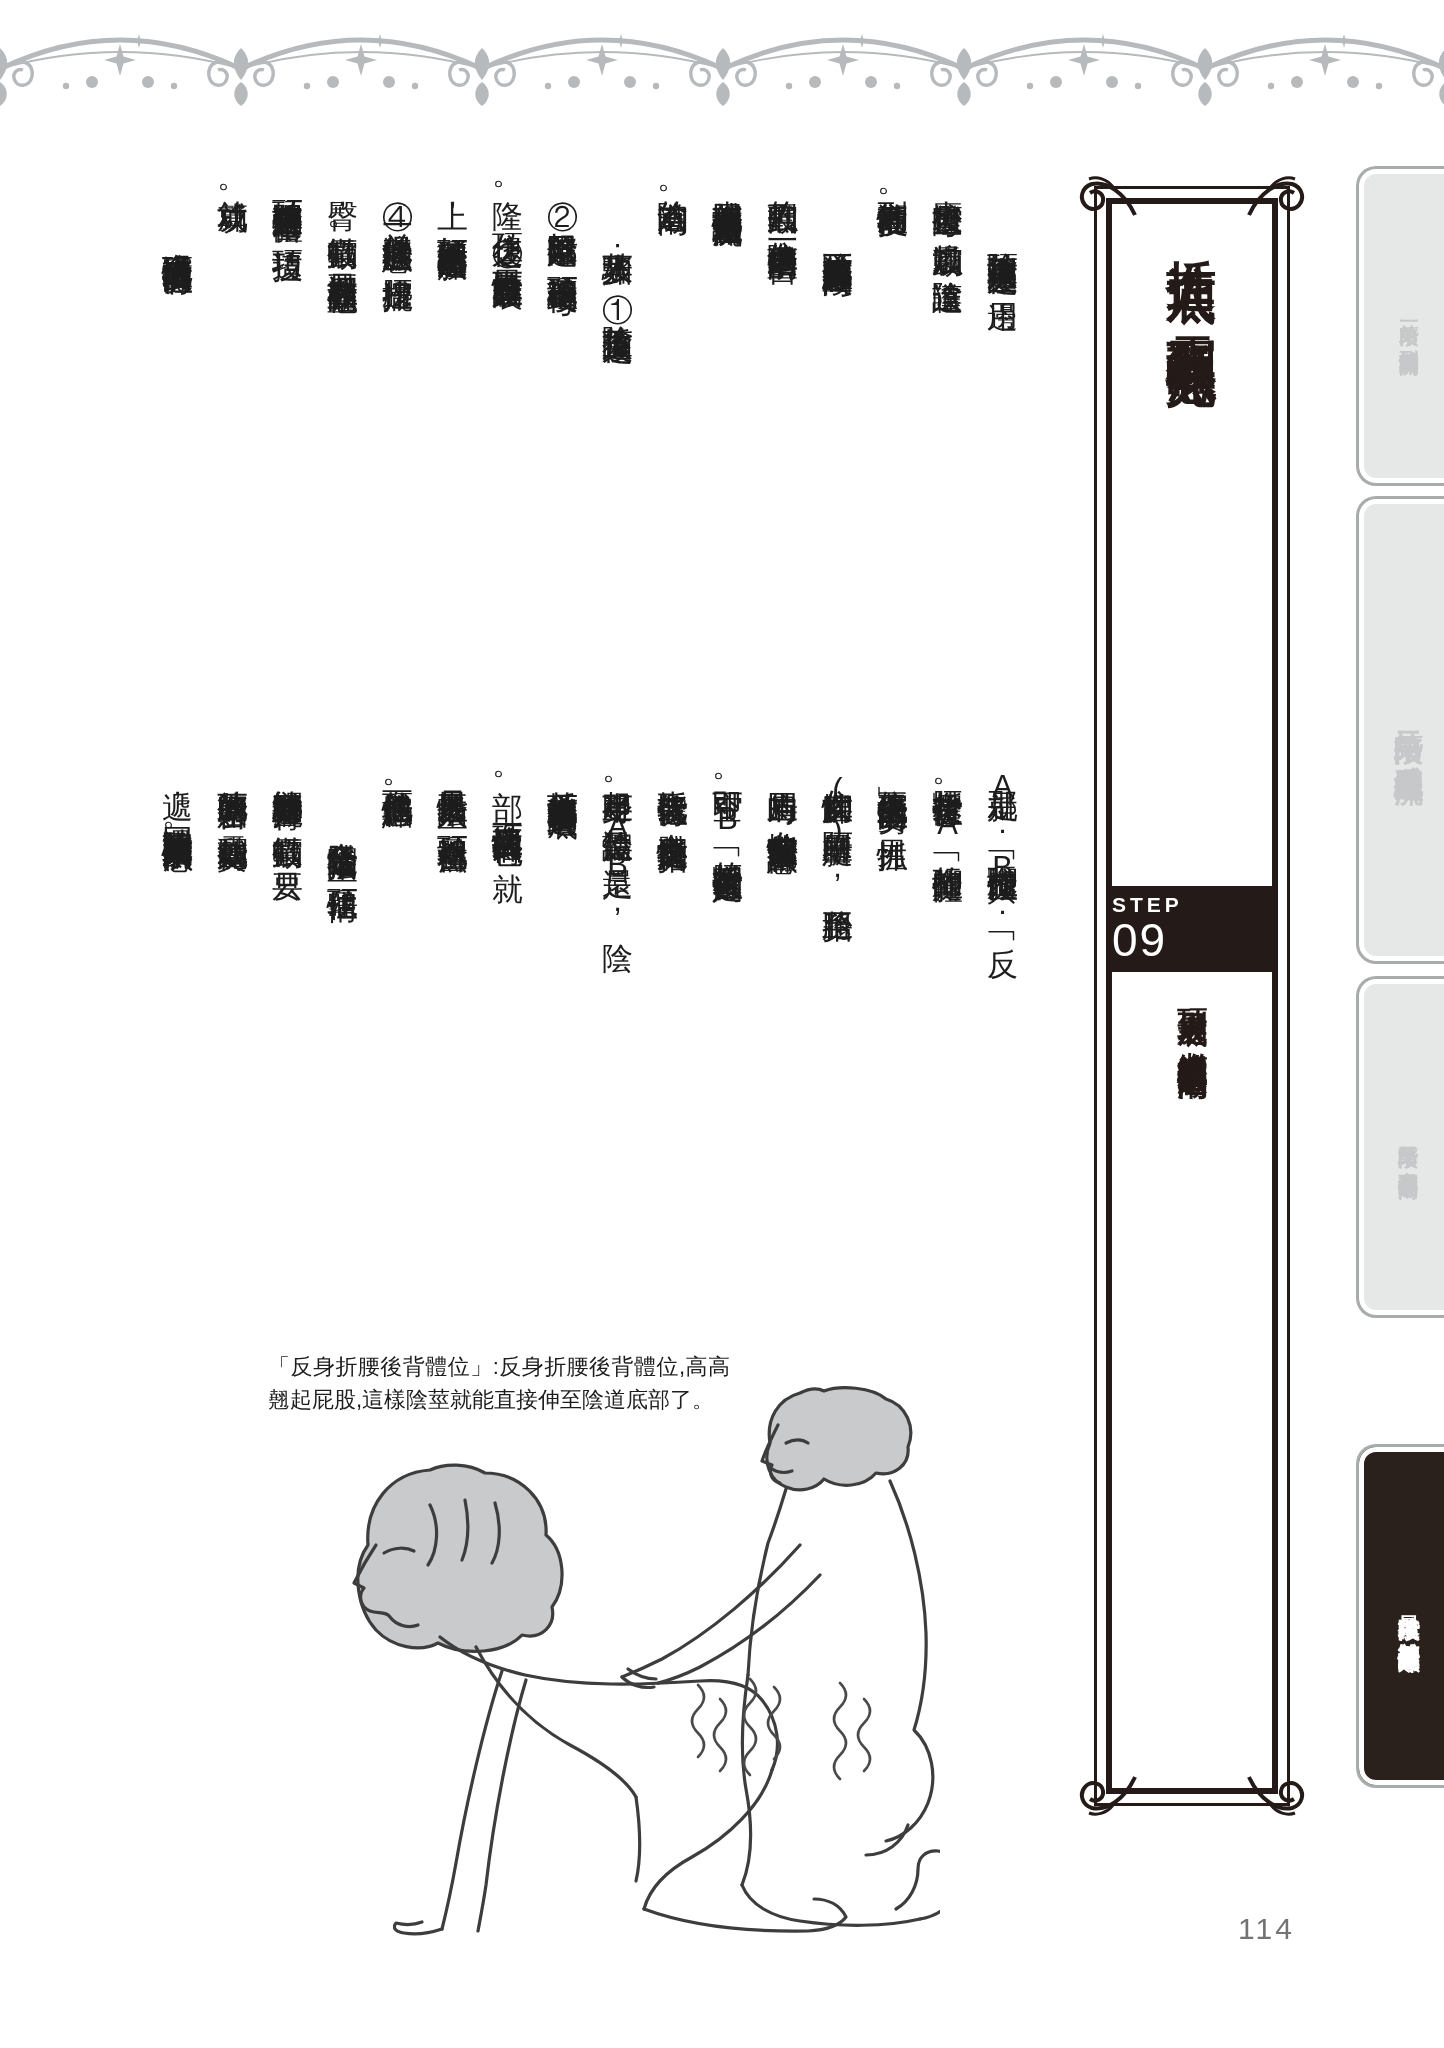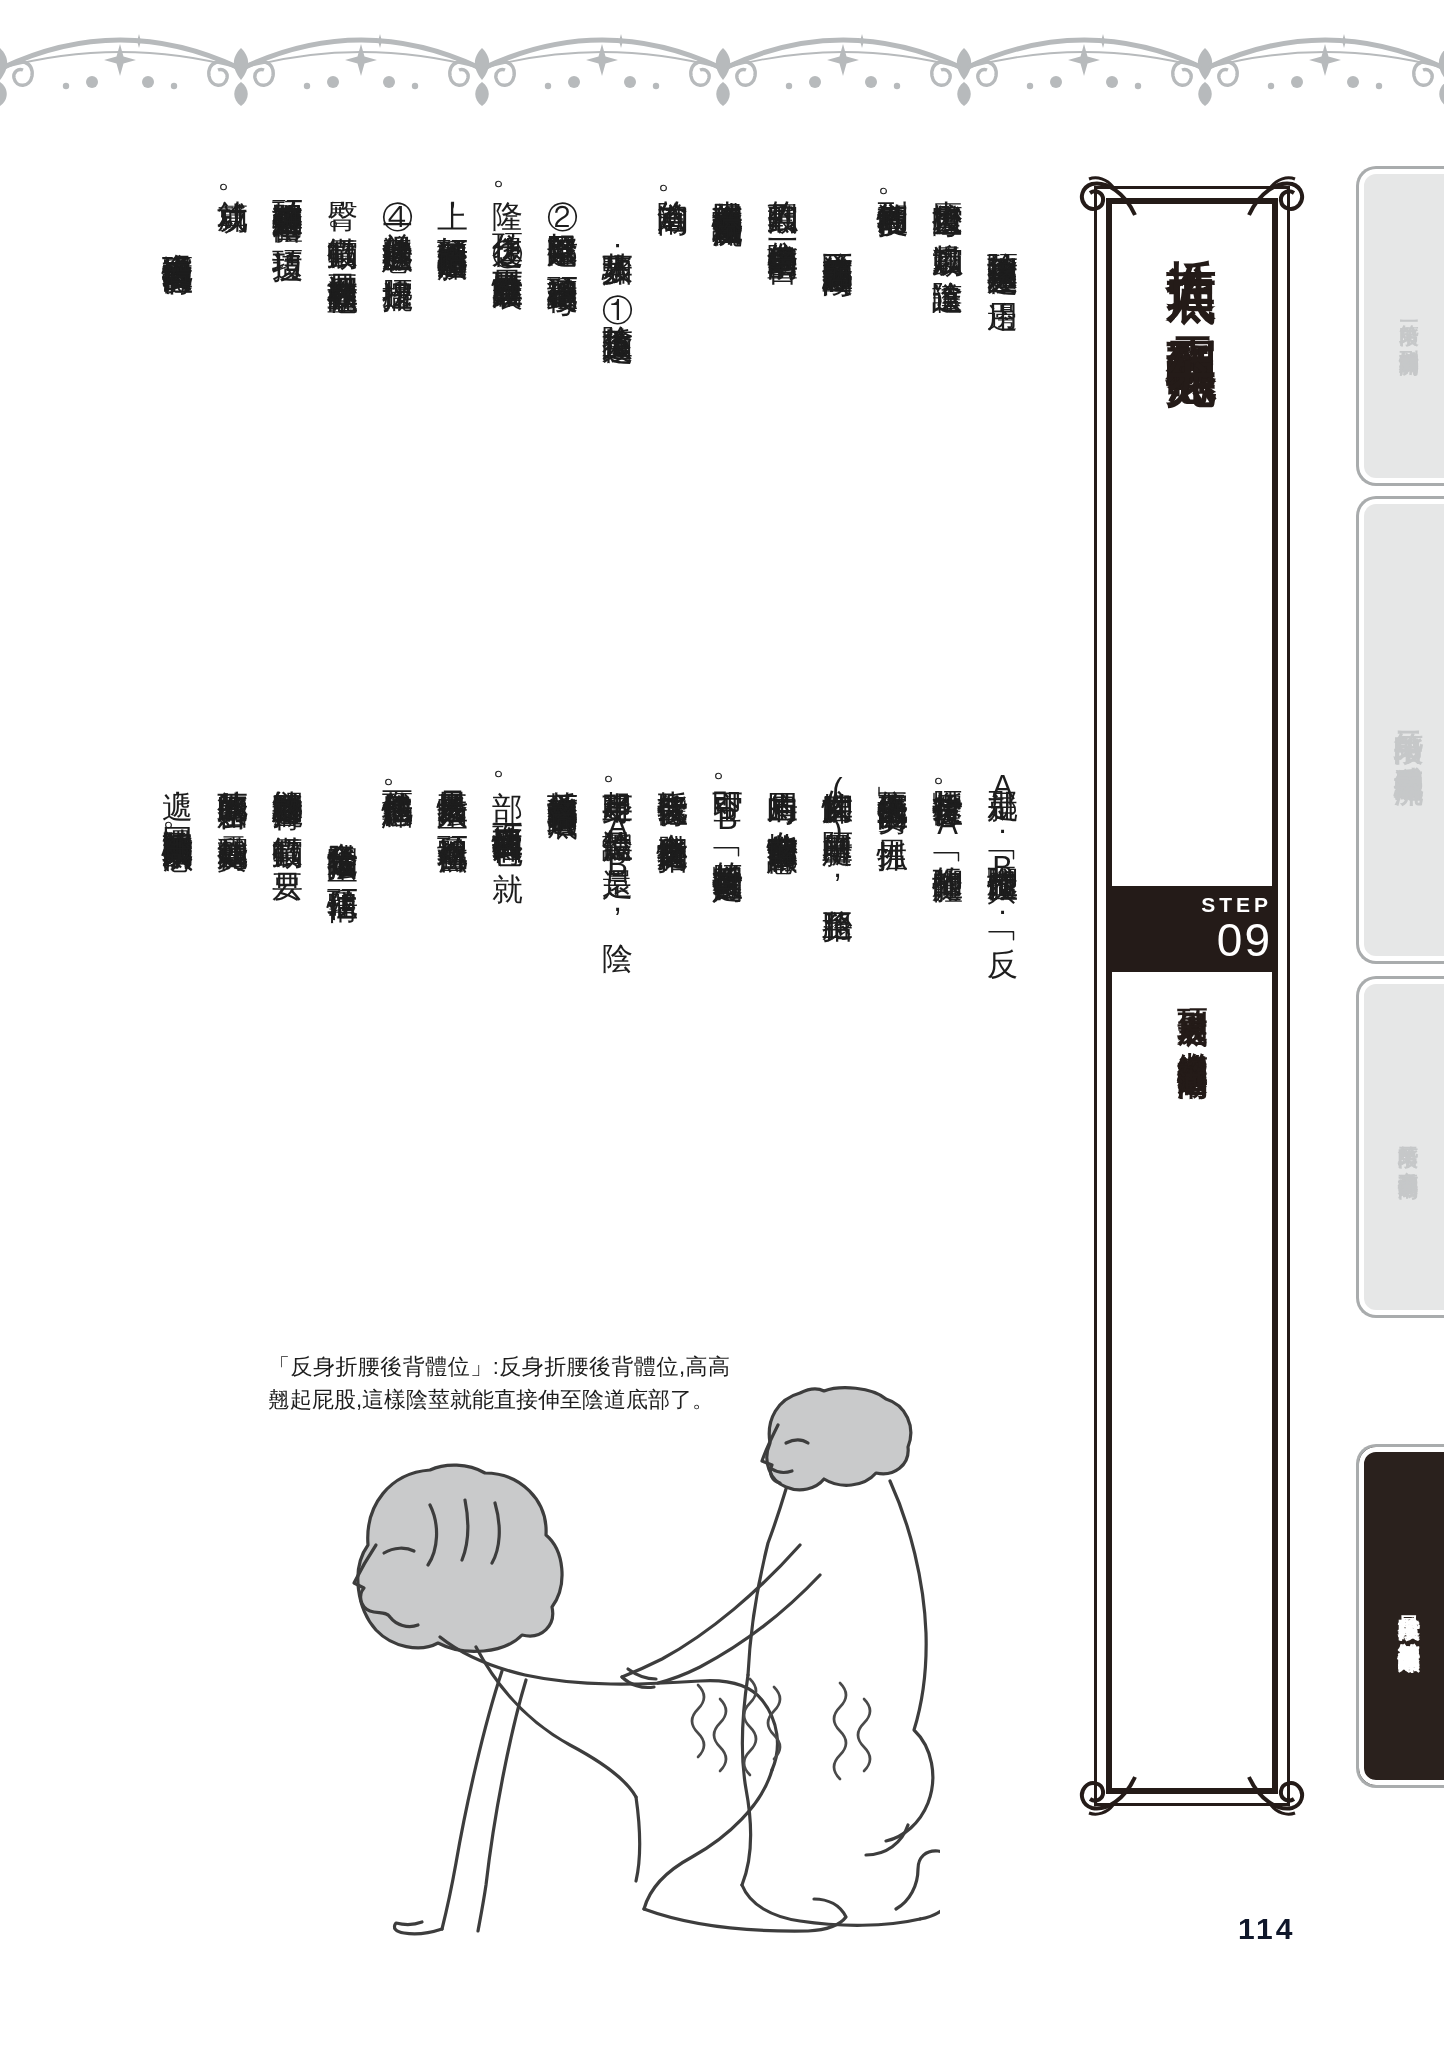--- a/index.html
+++ b/index.html
@@ -31,21 +31,21 @@
     position:absolute; left:1094px; top:186px; width:190px; height:1614px;
     border:3px solid #241b18; background:#fff;
   }
   .frame-inner { position:absolute; inset:9px; border:6px solid #241b18; }
   .twrap { position:absolute; top:16px; left:0; right:0; display:flex; justify-content:center; }
   .frame-title {
     font-size:50px; font-weight:700; letter-spacing:4px; color:#241b18;
   }
   .step-badge {
     position:absolute; top:682px; left:0; right:0; height:86px;
-    background:#241b18; color:#ffffff; text-align:right;
+    background:#241b18; color:#ffffff; text-align:left;
   }
   .step-word { font-size:21px; letter-spacing:4px; padding-top:7px; font-weight:700; }
   .step-num  { font-size:46px; font-weight:400; line-height:1.02; letter-spacing:2px; }
   .subwrap { position:absolute; top:782px; left:0; right:0; display:flex; justify-content:center; }
   .frame-subtitle { font-size:30px; font-weight:700; letter-spacing:1.5px; color:#241b18; }
   .curl { position:absolute; width:58px; height:50px; }
   .curl.tl { left:-18px; top:-14px; }
   .curl.tr { right:-18px; top:-14px; transform:scaleX(-1); }
   .curl.bl { left:-18px; bottom:-14px; transform:scaleY(-1); }
   .curl.br { right:-18px; bottom:-14px; transform:scale(-1,-1); }
@@ -70,21 +70,21 @@
   
   .caption {
     position:absolute; left:268px; top:1350px; width:462px;
     font-size:22px; line-height:33px; color:#1d1d1d; font-weight:500;
     text-align:justify;
   }
   .illustration { position:absolute; left:280px; top:1385px; width:660px; height:560px; }
 
   .page-number {
     position:absolute; left:1238px; top:1912px;
-    font-size:30px; font-weight:700; letter-spacing:3px; color:#0f172a;
+    font-size:30px; font-weight:400; letter-spacing:3px; color:#737373;
   }
 </style>
 </head>
 <body>
 
 <div class="page">
 
   <svg class="lace" viewBox="0 0 1444 100" aria-hidden="true">
     <defs>
       <g id="laceunit" fill="#b7babc" stroke="none">

